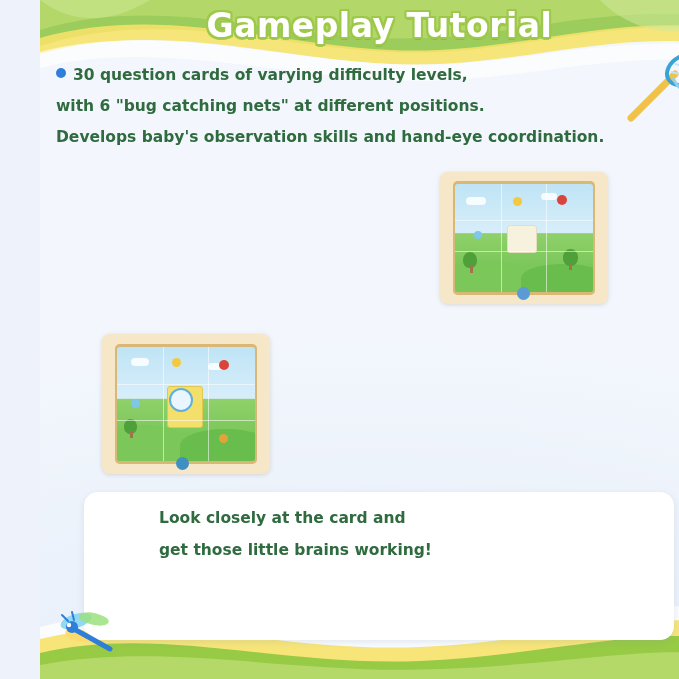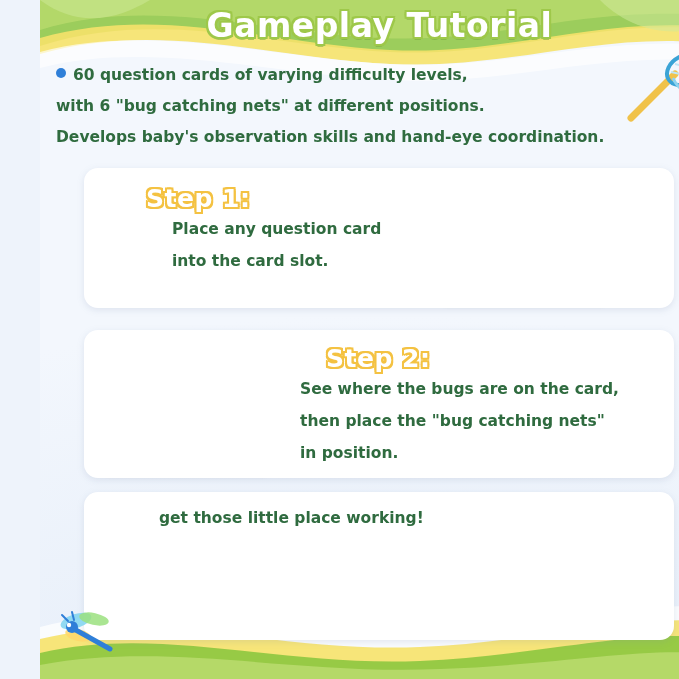--- a/index.html
+++ b/index.html
@@ -154,33 +154,26 @@
     <svg width="86" height="72" viewBox="0 0 86 72">
       <line x1="4" y1="66" x2="48" y2="22" stroke="#f0c24a" stroke-width="7" stroke-linecap="round"></line>
       <ellipse cx="58" cy="18" rx="19" ry="14" fill="none" stroke="#3aa3d6" stroke-width="4" transform="rotate(-28 58 18)"></ellipse>
       <path d="M46 26 C52 40 66 44 74 34" fill="none" stroke="#8fd3ef" stroke-width="3"></path>
       <path d="M44 20 L72 26 M48 12 L74 18" stroke="#bfe6f6" stroke-width="2"></path>
     </svg>
   </div>
 
   <div class="intro">
     <div class="intro-line">
-      <span class="bullet"></span><span>60 question cards of varying difficulty levels,</span>
+      <span class="bullet"></span><span>30 question cards of varying difficulty levels,</span>
     </div>
     <div class="intro-line">with 6 "bug catching nets" at different positions.</div>
     <div class="intro-line">Develops baby's observation skills and hand-eye coordination.</div>
   </div>
 
-  <div class="card card1">
-    <div class="txt-block c1-text">
-      <div class="step-head">Step 1:</div>
-      <div class="step-body">Place any question card</div>
-      <div class="step-body">into the card slot.</div>
-    </div>
-  </div>
 
   <div class="photo ph1">
     <div class="frame"></div>
     <div class="scene">
       <div class="sun" style="left:6%;top:8%;width:14px;height:14px;opacity:.0;"></div>
       <div class="cloud" style="left:8%;top:12%;width:20px;height:8px;"></div>
       <div class="cloud" style="left:62%;top:8%;width:16px;height:7px;"></div>
       <div class="hill" style="left:-8%;width:60%;height:30%;"></div>
       <div class="hill" style="left:48%;width:62%;height:26%;background:#69bd4c;"></div>
       <div class="tree" style="left:6%;bottom:22%;width:14px;height:16px;"></div>
@@ -192,28 +185,20 @@
       <div class="bug" style="left:14%;top:44%;width:8px;height:8px;background:#7fc7e8;"></div>
       <div class="netpiece" style="left:38%;top:38%;width:28px;height:26px;background:#f7f2dd;border-color:#e4ddc0;"></div>
       <div class="grid-l" style="left:0;top:33%;width:100%;height:1px;"></div>
       <div class="grid-l" style="left:0;top:62%;width:100%;height:1px;"></div>
       <div class="grid-l" style="left:33%;top:0;width:1px;height:100%;"></div>
       <div class="grid-l" style="left:66%;top:0;width:1px;height:100%;"></div>
     </div>
     <div class="knob" style="left:46%;bottom:4px;width:13px;height:13px;"></div>
   </div>
 
-  <div class="card card2">
-    <div class="txt-block c2-text">
-      <div class="step-head">Step 2:</div>
-      <div class="step-body">See where the bugs are on the card,</div>
-      <div class="step-body">then place the "bug catching nets"</div>
-      <div class="step-body">in position.</div>
-    </div>
-  </div>
 
   <div class="photo ph2">
     <div class="frame"></div>
     <div class="scene">
       <div class="cloud" style="left:10%;top:10%;width:18px;height:8px;"></div>
       <div class="cloud" style="left:66%;top:14%;width:16px;height:7px;"></div>
       <div class="hill" style="left:-10%;width:62%;height:32%;"></div>
       <div class="hill" style="left:46%;width:66%;height:28%;background:#69bd4c;"></div>
       <div class="tree" style="left:5%;bottom:24%;width:13px;height:15px;"></div>
       <div class="trunk" style="left:9.5%;bottom:20%;width:3px;height:7px;"></div>
@@ -226,21 +211,22 @@
       <div class="grid-l" style="left:0;top:33%;width:100%;height:1px;"></div>
       <div class="grid-l" style="left:0;top:64%;width:100%;height:1px;"></div>
       <div class="grid-l" style="left:33%;top:0;width:1px;height:100%;"></div>
       <div class="grid-l" style="left:66%;top:0;width:1px;height:100%;"></div>
     </div>
     <div class="knob" style="left:44%;bottom:4px;width:13px;height:13px;background:#3f8fc4;"></div>
   </div>
 
   <div class="card card3">
     <div class="txt-block c3-text">
-      <div class="step-body">get those little place working!</div>
+      <div class="step-body">Look closely at the card and</div>
+      <div class="step-body">get those little brains working!</div>
     </div>
   </div>
 
   <div class="photo ph3">
     <div class="frame"></div>
     <div class="scene yellow">
       <div class="netpiece" style="left:4%;top:6%;width:40px;height:26px;"></div>
       <div class="netpiece" style="left:52%;top:6%;width:40px;height:26px;"></div>
       <div class="netpiece" style="left:4%;top:40%;width:40px;height:26px;"></div>
       <div class="netpiece" style="left:52%;top:40%;width:40px;height:26px;"></div>

